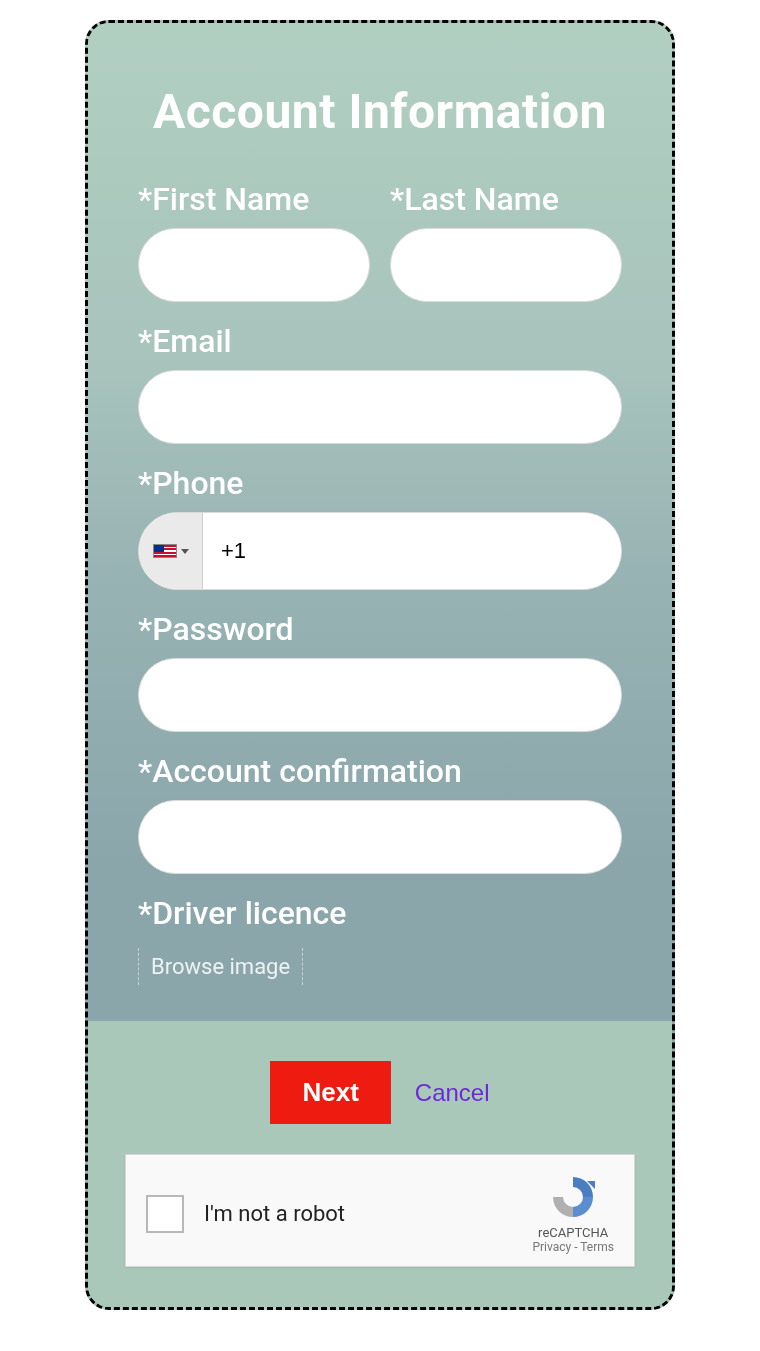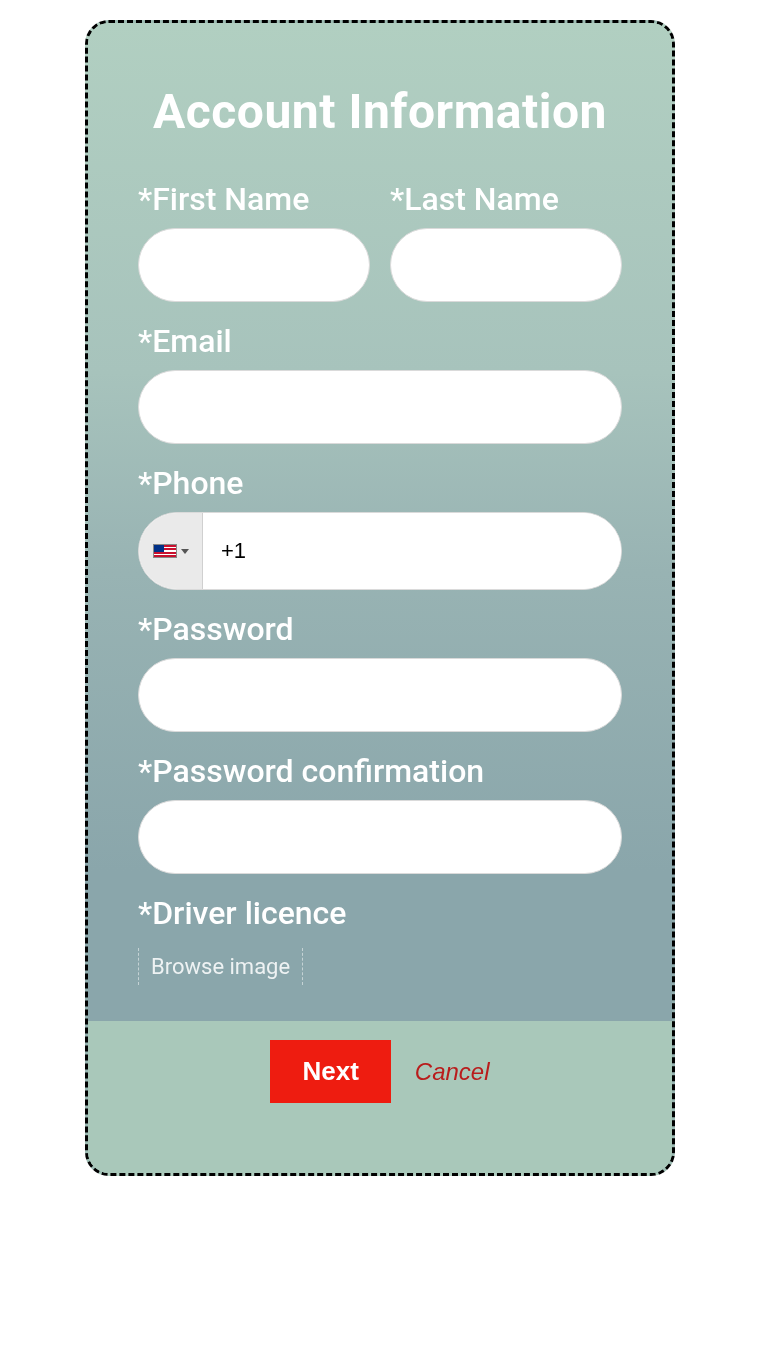--- a/index.html
+++ b/index.html
@@ -120,21 +120,21 @@
       padding: 6px 12px;
       border-left: 1px dashed rgba(255,255,255,0.5);
       border-right: 1px dashed rgba(255,255,255,0.5);
       color: rgba(255,255,255,0.85);
       font-size: 22px;
       margin-top: 6px;
       cursor: pointer;
     }
     .footer-area {
       background: #a9c8ba;
-      padding: 19px 30px 40px 30px;
+      padding: 40px 30px 40px 30px;
       text-align: center;
     }
     .buttons {
       display: flex;
       justify-content: center;
       align-items: center;
       gap: 24px;
       margin-bottom: 30px;
     }
     .btn-next {
@@ -142,24 +142,23 @@
       color: #fff;
       border: none;
       font-size: 26px;
       font-weight: 600;
       padding: 16px 32px;
       cursor: pointer;
     }
     .btn-cancel {
       background: none;
       border: none;
-      color: #b91c1c;
+      color: #6d28d9;
       font-size: 24px;
       cursor: pointer;
-      font-style: italic;
     }
     .recaptcha {
       display: flex;
       align-items: center;
       justify-content: space-between;
       width: 510px;
       margin: 0 auto;
       background: #f9f9f9;
       border: 1px solid #d6d6d6;
       box-shadow: 0 1px 2px rgba(0,0,0,0.08);
@@ -235,36 +234,58 @@
 
     <div class="row">
       <div class="col">
         <label class="field-label">*Password</label>
         <input type="password" class="input" value="" style="">
       </div>
     </div>
 
     <div class="row">
       <div class="col">
-        <label class="field-label">*Password confirmation</label>
+        <label class="field-label">*Account confirmation</label>
         <input type="password" class="input" value="" style="">
       </div>
     </div>
 
     <div class="row" style="margin-bottom:6px;align-items:flex-end;">
       <div class="col">
         <label class="field-label">*Driver licence</label>
         <div class="browse-wrap">
           <span>Browse image</span>
         </div>
       </div>
     </div>
   </div>
 
   <div class="footer-area">
     <div class="buttons">
       <button class="btn-next">Next</button>
       <button class="btn-cancel">Cancel</button>
     </div>
 
+    <div class="recaptcha">
+      <div class="recaptcha-left">
+        <div class="recaptcha-box"></div>
+        <span class="recaptcha-text">I'm not a robot</span>
+      </div>
+      <div class="recaptcha-right">
+        <div class="recaptcha-logo">
+          <svg viewBox="0 0 48 48" width="48" height="48">
+            <path d="M24 4 A20 20 0 0 1 44 24 L34 24 A10 10 0 0 0 24 14 Z" fill="#4a7ec0"></path>
+            <path d="M44 24 A20 20 0 0 1 24 44 L24 34 A10 10 0 0 0 34 24 Z" fill="#5a8ed0"></path>
+            <path d="M24 44 A20 20 0 0 1 4 24 L14 24 A10 10 0 0 0 24 34 Z" fill="#b0b0b0"></path>
+            <polygon points="38,8 46,8 46,16" fill="#4a7ec0"></polygon>
+          </svg>
+        </div>
+        <div class="recaptcha-name">reCAPTCHA</div>
+        <div class="recaptcha-legal">
+          <a href="#">Privacy</a>
+          <span> - </span>
+          <a href="#">Terms</a>
+        </div>
+      </div>
+    </div>
   </div>
 
 </div>
 
 </body></html>

